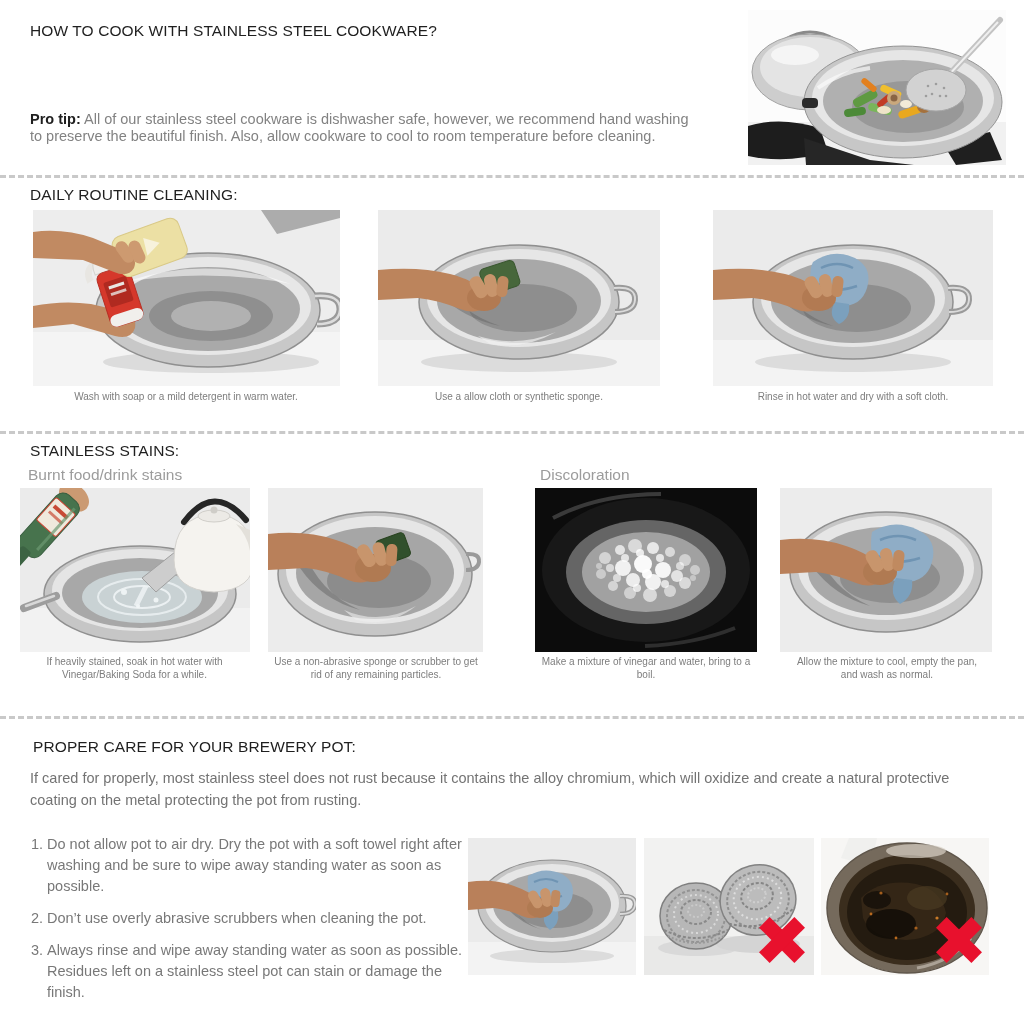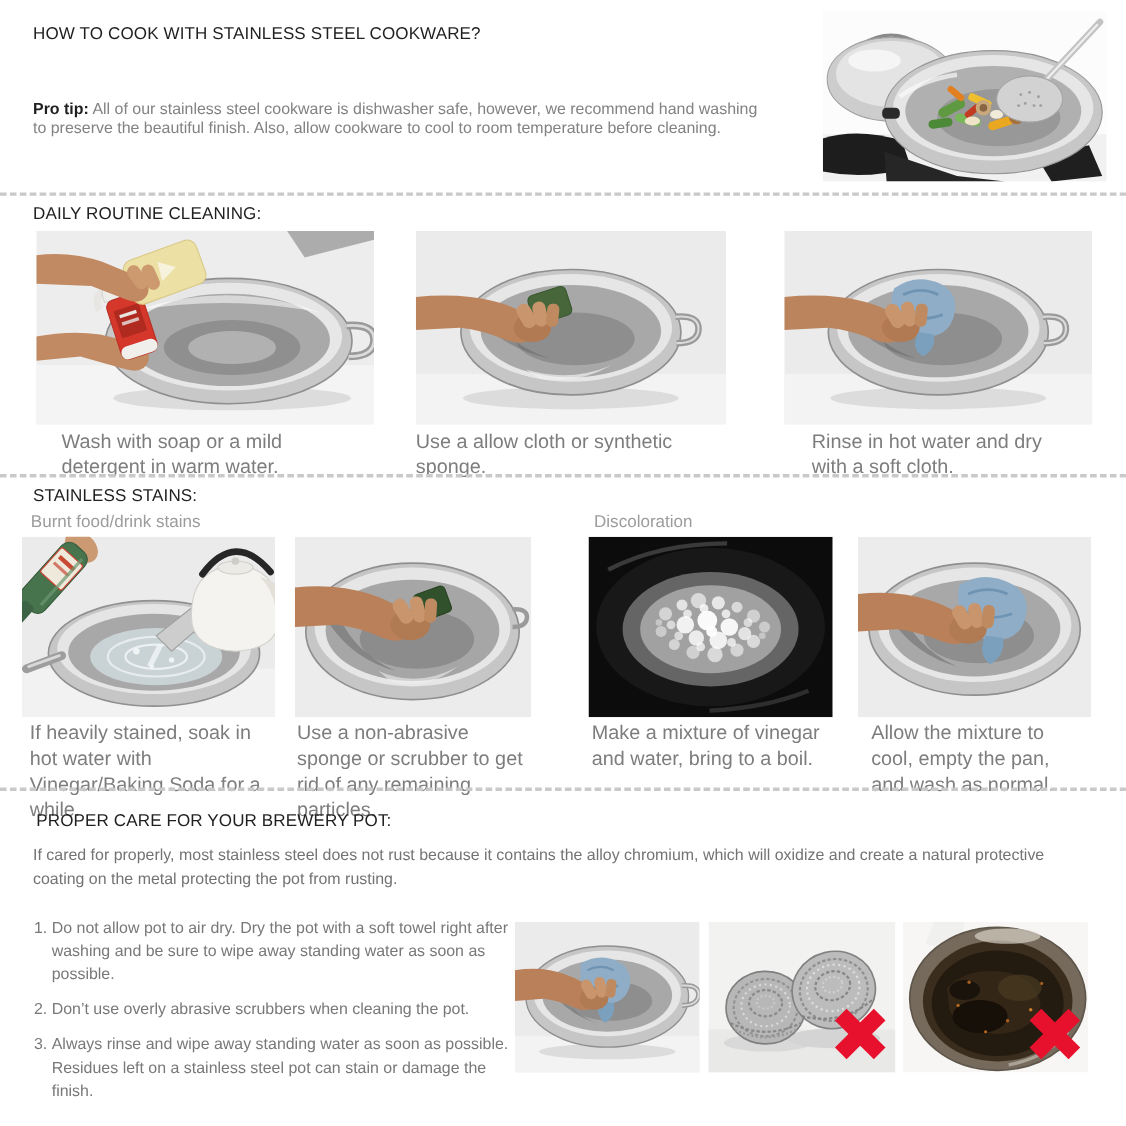--- a/index.html
+++ b/index.html
@@ -3,36 +3,36 @@
 <meta charset="utf-8">
 <style>
   *{margin:0;padding:0;box-sizing:border-box}
   html,body{background:#fff}
   body{font-family:"Liberation Sans",sans-serif;-webkit-font-smoothing:antialiased}
   #canvas{position:relative;width:1024px;height:1024px;background:#fff;overflow:hidden}
   .h{position:absolute;font-weight:normal;font-size:15.5px;color:#1f1f1f;letter-spacing:.1px;white-space:nowrap}
   .body-text{position:absolute;font-size:14.5px;color:#828282;line-height:1.2}
   .body-dark{position:absolute;font-size:14.5px;color:#737373;line-height:1.5}
   .tip-label{color:#1f1f1f;font-weight:bold}
-  .caption{position:absolute;font-size:18px;color:#7d7d7d;line-height:1.3;}
+  .caption{position:absolute;font-size:10px;color:#7d7d7d;line-height:1.3;text-align:center}
   .sublabel{position:absolute;font-size:15.5px;color:#9c9c9c;white-space:nowrap}
   .divider{position:absolute;left:0;width:1024px;height:0;border-top:3px dashed #c9c9c9}
   .fig{position:absolute;display:block}
   .fig svg{display:block;width:100%;height:100%}
   ol.tips{position:absolute;left:30px;top:834px;width:452px;padding-left:17px;color:#787878;font-size:14.5px;line-height:1.45}
   ol.tips li{margin-bottom:11px}
   ol.tips li::marker{color:#787878}
 </style>
 </head>
 <body>
 
 <div id="canvas">
 
   <h1 class="h" style="left:30px;top:22px">HOW TO COOK WITH STAINLESS STEEL COOKWARE?</h1>
-  <p class="body-text" style="left:30px;top:92px;width:668px"><span class="tip-label">Pro tip:</span>
+  <p class="body-text" style="left:30px;top:111px;width:668px"><span class="tip-label">Pro tip:</span>
     <span>All of our stainless steel cookware is dishwasher safe, however, we recommend hand washing to preserve the beautiful finish. Also, allow cookware to cool to room temperature before cleaning.</span></p>
 
   <figure class="fig" style="left:748px;top:10px;width:258px;height:155px">
     <svg viewBox="0 0 258 155">
       <rect width="258" height="155" fill="#fcfcfc"></rect>
       <rect y="112" width="258" height="43" fill="#f1f1f1"></rect>
       <path d="M0 116 Q32 106 72 118 L80 142 Q40 154 0 146 Z" fill="#1d1d1d"></path>
       <path d="M56 128 L122 150 L166 155 L58 155 Z" fill="#262626"></path>
       <path d="M194 132 L242 122 L254 150 L208 155 Z" fill="#1f1f1f"></path>
       <g>

